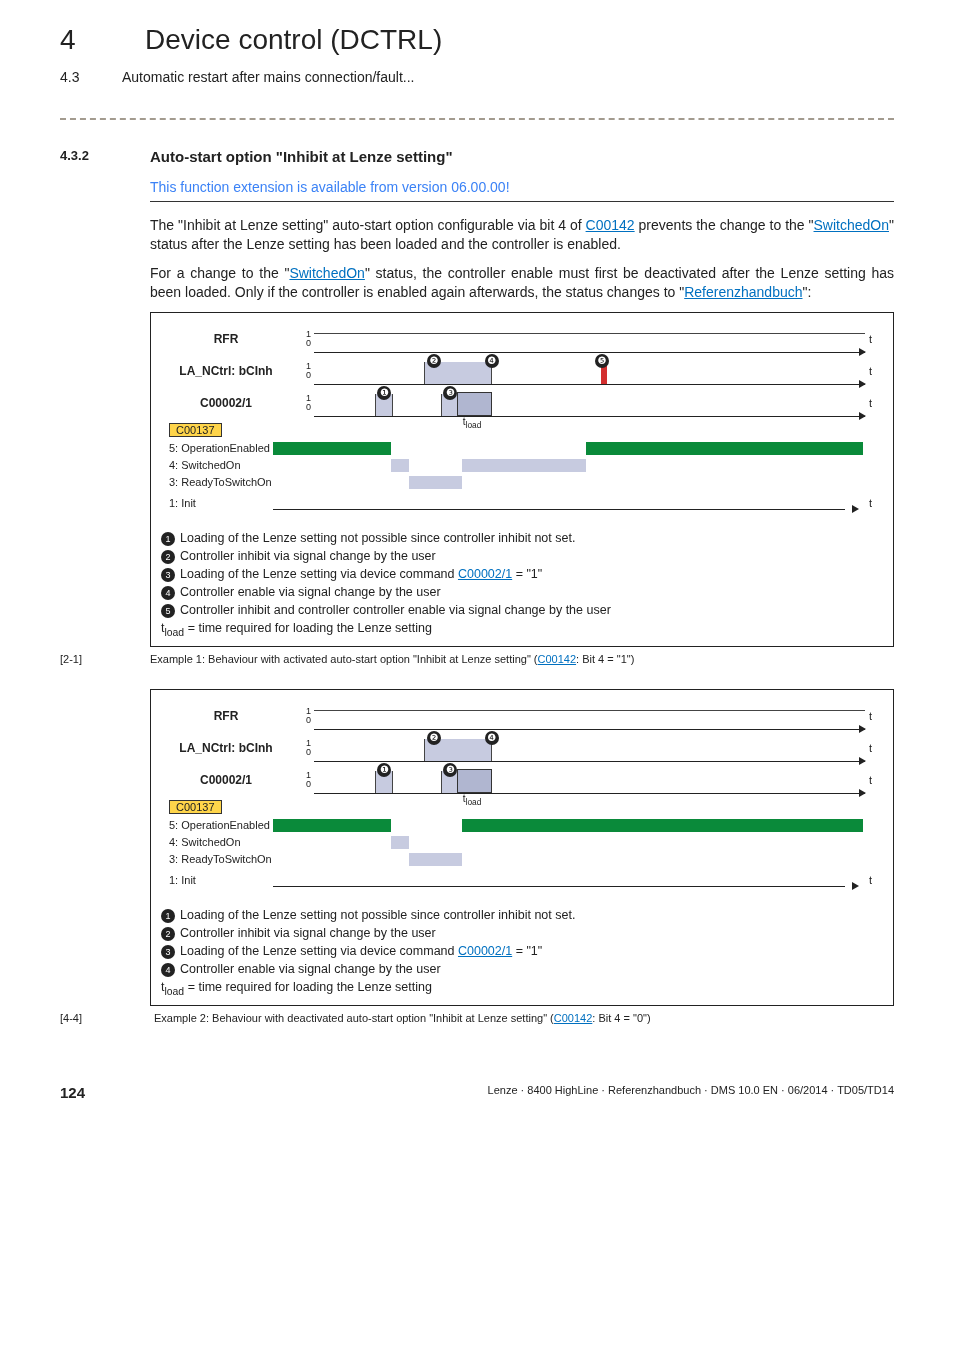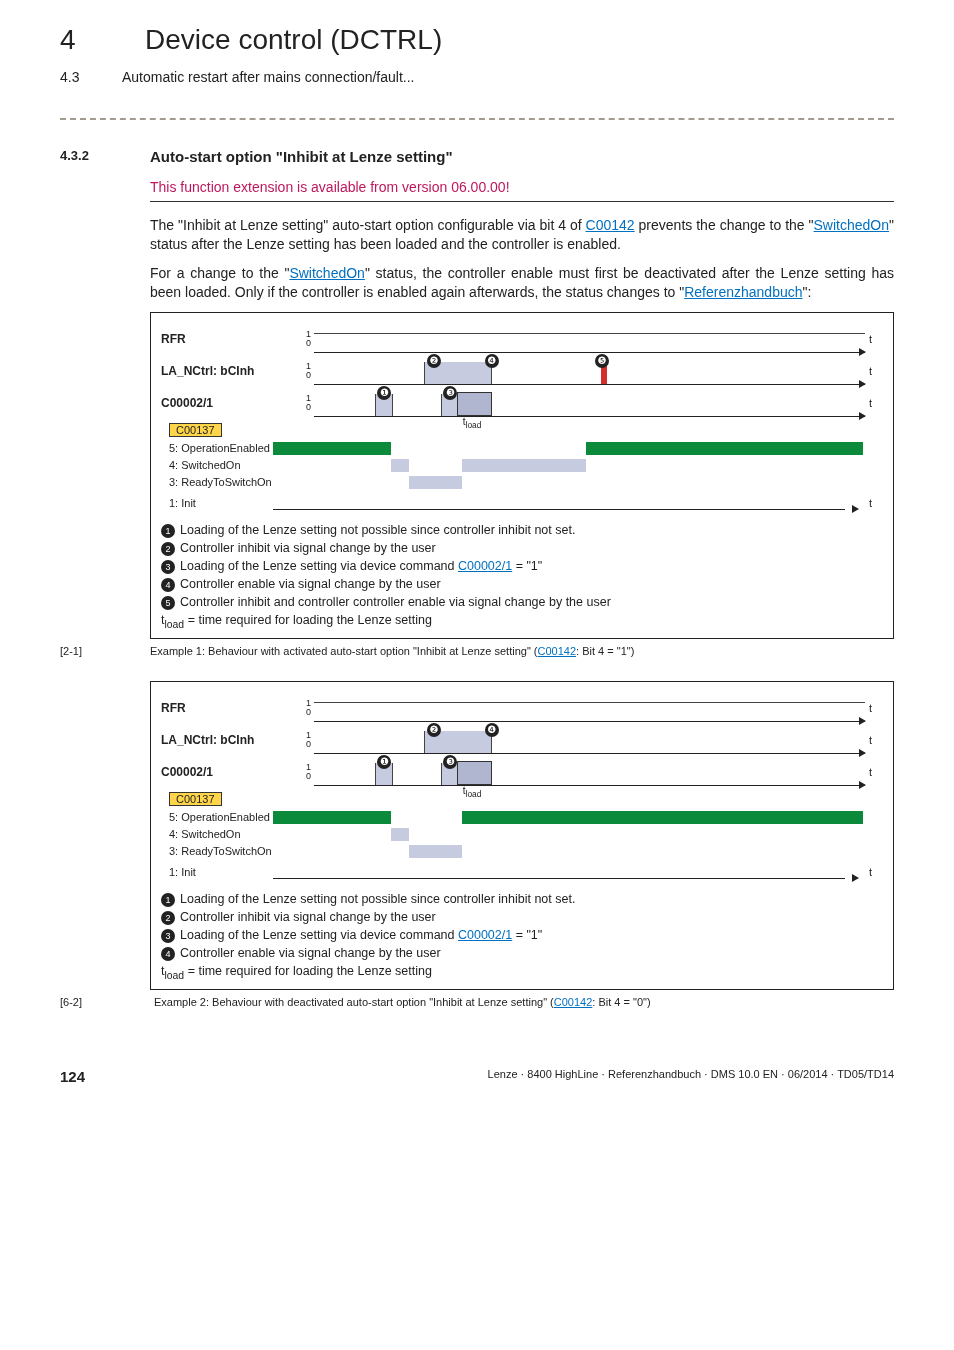--- a/index.html
+++ b/index.html
@@ -7,45 +7,45 @@
   .hdr-num{font-size:28px;font-weight:400}
   .hdr-title{font-size:28px;font-weight:400;margin-left:65px}
   .sub-line{margin-top:12px}
   .sub-num{font-size:14px}
   .sub-title{font-size:14px;margin-left:38px}
   .dash-rule{margin:32px 0 28px 0;border:none;border-top:2px dashed #a39b8f;height:0}
   .sec-row{display:flex;margin-bottom:14px}
   .sec-num{width:90px;font-weight:700;font-size:13px}
   .sec-title{font-weight:700;font-size:15px}
   .body-block{margin-left:90px}
-  .avail{color:#be185d;font-size:14px;margin-bottom:6px}
+  .avail{color:#3b82f6;font-size:14px;margin-bottom:6px}
   hr.thin{border:none;border-top:1px solid #333;margin:0 0 14px 0}
   p.para{font-size:14px;text-align:justify;margin:0 0 10px 0;line-height:1.35}
   a.link{color:#0070c0;text-decoration:underline}
   .diagram{border:1px solid #222;padding:10px 10px 6px 10px;margin-top:8px}
   .trow{display:flex;align-items:center;height:32px}
-  .tlabel{width:130px;text-align:left;font-size:12px;font-weight:700;padding-right:6px}
+  .tlabel{width:130px;text-align:center;font-size:12px;font-weight:700;padding-right:6px}
   .ticks{width:14px;font-size:9px;line-height:9px;text-align:right;padding-right:3px}
   .tline{flex:1;position:relative;height:28px;border-bottom:1px solid #222}
   .tline::after{content:"";position:absolute;right:-1px;bottom:-4px;border-left:7px solid #222;border-top:4px solid transparent;border-bottom:4px solid transparent}
   .t-end{width:14px;font-size:11px;padding-left:4px}
   .hi{position:absolute;background:#c7cbe0;height:22px;bottom:0;border-left:1px solid #444;border-right:1px solid #444}
   .lbar{position:absolute;height:22px;bottom:0;background:#b0b6d0;border:1px solid #333}
   .red{position:absolute;height:22px;bottom:0;background:#d32f2f;width:6px}
   .circ{position:absolute;width:14px;height:14px;border-radius:50%;background:#222;color:#fff;font-size:10px;text-align:center;line-height:14px;top:-2px}
   .tload{position:absolute;font-size:10px;top:28px}
   .grid{margin-top:2px}
   .gline{display:flex;align-items:center;height:17px;font-size:11px;padding-left:8px}
   .glab{width:104px}
   .gbar{flex:1;height:13px;margin-right:20px}
   .green{background:#0a8a3a}
   .lav{background:#c7cbe0}
   .empty{background:transparent}
   .c137{background:#ffd54a;border:1px solid #333;display:inline-block;padding:0 6px;font-size:11px;margin-left:8px;margin-top:4px}
-  .legend{font-size:12.5px;margin-top:6px;line-height:1.45}
+  .legend{font-size:12.5px;margin-top:14px;line-height:1.45}
   .legend .n{display:inline-block;width:14px;height:14px;border-radius:50%;background:#222;color:#fff;font-size:9px;text-align:center;line-height:14px;margin-right:5px}
   .caption{display:flex;font-size:11px;margin:6px 0 24px 0}
   .caption .cnum{width:44px}
   .footer{display:flex;justify-content:space-between;font-size:11px;margin-top:60px}
   .pgno{font-weight:700;font-size:15px}
 </style>
 </head>
 <body>
 
 <div class="page">
@@ -207,21 +207,21 @@
         <div><span class="n">1</span><span>Loading of the Lenze setting not possible since controller inhibit not set.</span></div>
         <div><span class="n">2</span><span>Controller inhibit via signal change by the user</span></div>
         <div><span class="n">3</span><span>Loading of the Lenze setting via device command </span><a class="link">C00002/1</a><span> = "1"</span></div>
         <div><span class="n">4</span><span>Controller enable via signal change by the user</span></div>
         <div><span>t</span><sub>load</sub><span> = time required for loading the Lenze setting</span></div>
       </div>
     </div>
   </div>
 
   <div class="caption">
-    <div class="cnum">[6-2]</div>
+    <div class="cnum">[4-4]</div>
     <div style="margin-left:50px"><span>Example 2: Behaviour with deactivated auto-start option "Inhibit at Lenze setting" (</span><a class="link">C00142</a><span>: Bit 4 = "0")</span></div>
   </div>
 
   <div class="footer">
     <span class="pgno">124</span>
     <span>Lenze · 8400 HighLine · Referenzhandbuch · DMS 10.0 EN · 06/2014 · TD05/TD14</span>
   </div>
 </div>
 
 </body></html>

